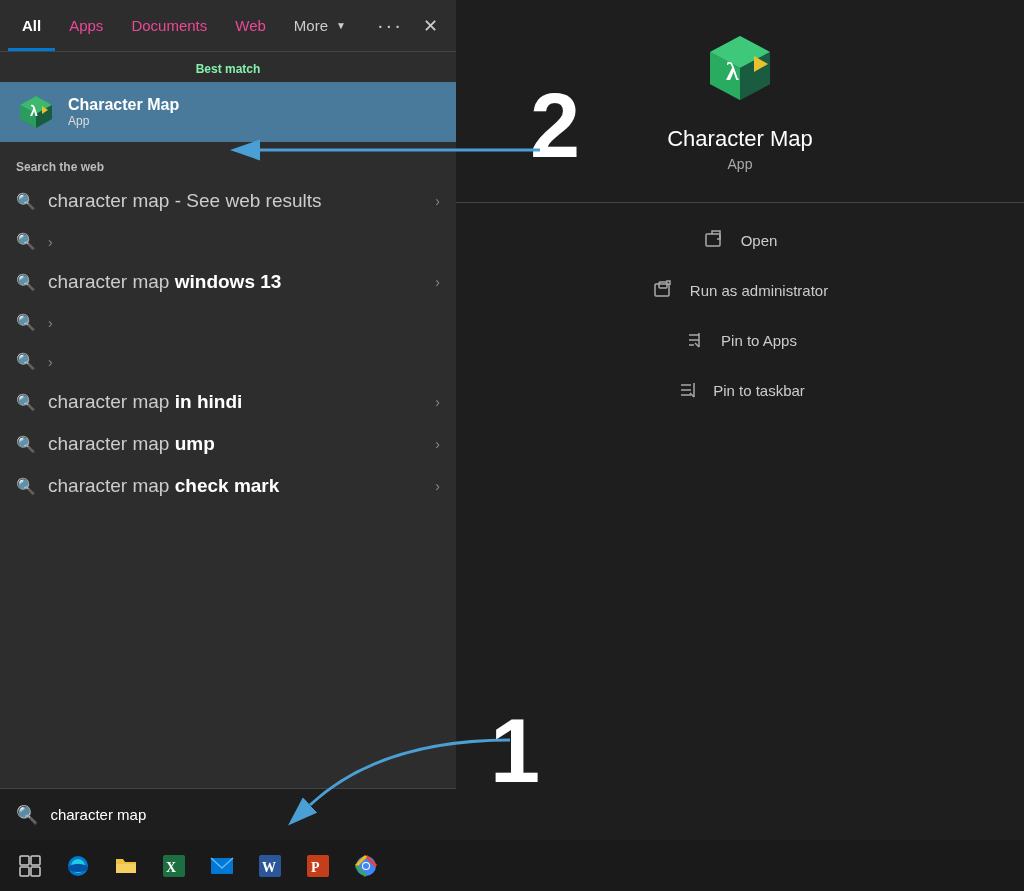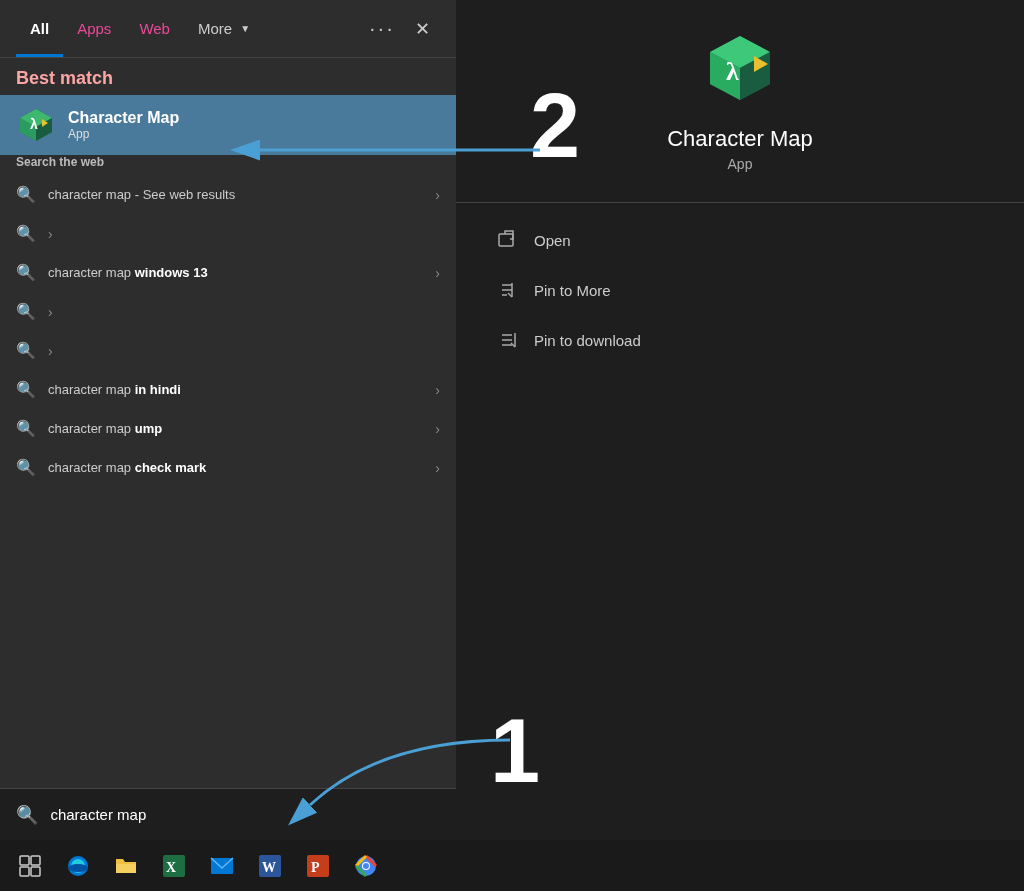--- a/index.html
+++ b/index.html
@@ -22,22 +22,22 @@
       background: #2d2d2d;
       display: flex;
       flex-direction: column;
     }
 
     
     .filter-tabs {
       display: flex;
       align-items: center;
       background: #2d2d2d;
-      padding: 0 16px;
-      height: 58px;
+      padding: 0 8px;
+      height: 52px;
       border-bottom: 1px solid #444;
     }
 
     .tab {
       padding: 8px 14px;
       color: #ec4899;
       font-size: 15px;
       cursor: pointer;
       position: relative;
       height: 100%;
@@ -87,24 +87,25 @@
     .close-btn {
       color: #ccc;
       font-size: 18px;
       cursor: pointer;
       padding: 4px 10px;
     }
 
     
     .best-match-label {
       padding: 10px 16px 6px;
-      color: #fca5a5;
-      font-size: 18px;
+      color: #86efac;
+      font-size: 12px;
       font-weight: 600;
       text-transform: none;
+      text-align: center;
     }
 
     .best-match-item {
       display: flex;
       align-items: center;
       background: #4a7a9b;
       padding: 10px 16px;
       cursor: pointer;
       gap: 12px;
     }
@@ -125,20 +126,21 @@
       color: #ddd;
       font-size: 12px;
     }
 
     
     .web-label {
       padding: 0 16px 6px;
       color: #bbb;
       font-size: 12px;
       font-weight: 600;
+      margin-top: 18px;
     }
 
     .search-result {
       display: flex;
       align-items: center;
       padding: 10px 16px;
       cursor: pointer;
       gap: 12px;
       position: relative;
     }
@@ -147,21 +149,21 @@
       color: #bbb;
       font-size: 16px;
       flex-shrink: 0;
       width: 20px;
       text-align: center;
     }
 
     .result-text {
       flex: 1;
       color: #ccc;
-      font-size: 13px;
+      font-size: 19px;
     }
 
     .result-text .bold {
       font-weight: 700;
       color: #fff;
     }
 
     .result-text .normal {
       color: #ccc;
     }
@@ -216,20 +218,21 @@
     }
 
     .action-item {
       display: flex;
       align-items: center;
       gap: 16px;
       padding: 14px 40px;
       cursor: pointer;
       color: #ccc;
       font-size: 15px;
+      justify-content: center;
     }
 
     .action-icon {
       width: 22px;
       height: 22px;
       display: flex;
       align-items: center;
       justify-content: center;
       color: #ccc;
       font-size: 16px;
@@ -333,20 +336,21 @@
     }
   </style>
 </head>
 <body>
 
 <div class="search-panel">
 
   <div class="filter-tabs">
     <div class="tab active">All</div>
     <div class="tab">Apps</div>
+    <div class="tab">Documents</div>
     <div class="tab">Web</div>
     <div class="tab-more">
       <span>More</span>
       <span class="tab-more-arrow">▼</span>
     </div>
     <div class="tab-spacer"></div>
     <div class="dots-btn">···</div>
     <div class="close-btn">✕</div>
   </div>
 
@@ -457,46 +461,56 @@
     <div class="action-item">
       <span class="action-icon">
         <svg width="20" height="20" viewBox="0 0 20 20">
           <rect x="2" y="4" width="14" height="12" rx="1" fill="none" stroke="#aaa" stroke-width="1.5"></rect>
           <polyline points="8,4 8,1 16,1 16,9 13,9" fill="none" stroke="#aaa" stroke-width="1.5"></polyline>
         </svg>
       </span>
       <span>Open</span>
     </div>
 
+    <div class="action-item">
+      <span class="action-icon">
+        <svg width="20" height="20" viewBox="0 0 20 20">
+          <rect x="2" y="4" width="14" height="12" rx="1" fill="none" stroke="#aaa" stroke-width="1.5"></rect>
+          <rect x="6" y="2" width="8" height="6" rx="1" fill="none" stroke="#aaa" stroke-width="1.5"></rect>
+          <polyline points="13,1 17,1 17,5" fill="none" stroke="#aaa" stroke-width="1.5"></polyline>
+        </svg>
+      </span>
+      <span>Run as administrator</span>
+    </div>
 
 
     <div class="action-item">
       <span class="action-icon">
         <svg width="20" height="20" viewBox="0 0 20 20">
           <line x1="5" y1="5" x2="15" y2="5" stroke="#aaa" stroke-width="1.5"></line>
           <line x1="5" y1="10" x2="15" y2="10" stroke="#aaa" stroke-width="1.5"></line>
           <line x1="5" y1="15" x2="10" y2="15" stroke="#aaa" stroke-width="1.5"></line>
           <line x1="15" y1="3" x2="15" y2="17" stroke="#aaa" stroke-width="1.5"></line>
           <line x1="15" y1="17" x2="11" y2="13" stroke="#aaa" stroke-width="1.5"></line>
         </svg>
       </span>
-      <span>Pin to More</span>
+      <span>Pin to Apps</span>
     </div>
 
     <div class="action-item">
       <span class="action-icon">
         <svg width="20" height="20" viewBox="0 0 20 20">
           <line x1="5" y1="5" x2="15" y2="5" stroke="#aaa" stroke-width="1.5"></line>
           <line x1="5" y1="10" x2="15" y2="10" stroke="#aaa" stroke-width="1.5"></line>
           <line x1="5" y1="15" x2="15" y2="15" stroke="#aaa" stroke-width="1.5"></line>
           <line x1="18" y1="3" x2="18" y2="17" stroke="#aaa" stroke-width="1.5"></line>
           <line x1="18" y1="17" x2="14" y2="13" stroke="#aaa" stroke-width="1.5"></line>
         </svg>
       </span>
-      <span>Pin to download</span>
+      <span>Pin to taskbar</span>
     </div>
   </div>
 </div>
 
 <div class="annotation-2">2</div>
 
 <div class="annotation-1">1</div>
 
 <svg class="arrow-2 arrow-svg" style="position:absolute; top:120px; left:250px; width:300px; height:60px; overflow:visible; pointer-events:none; z-index:20;">
   <defs>

